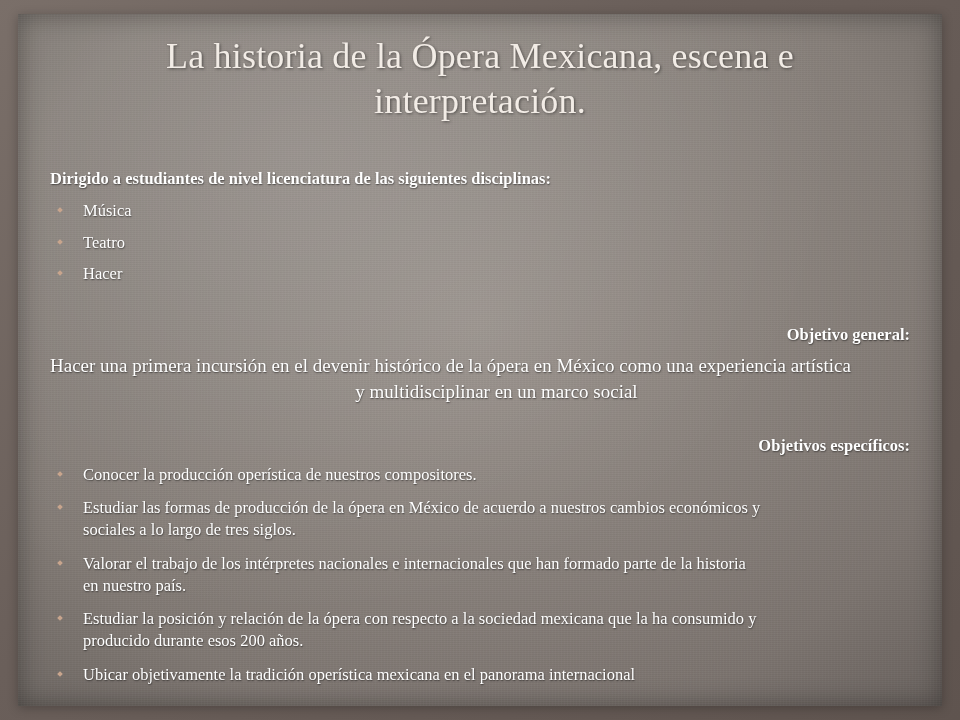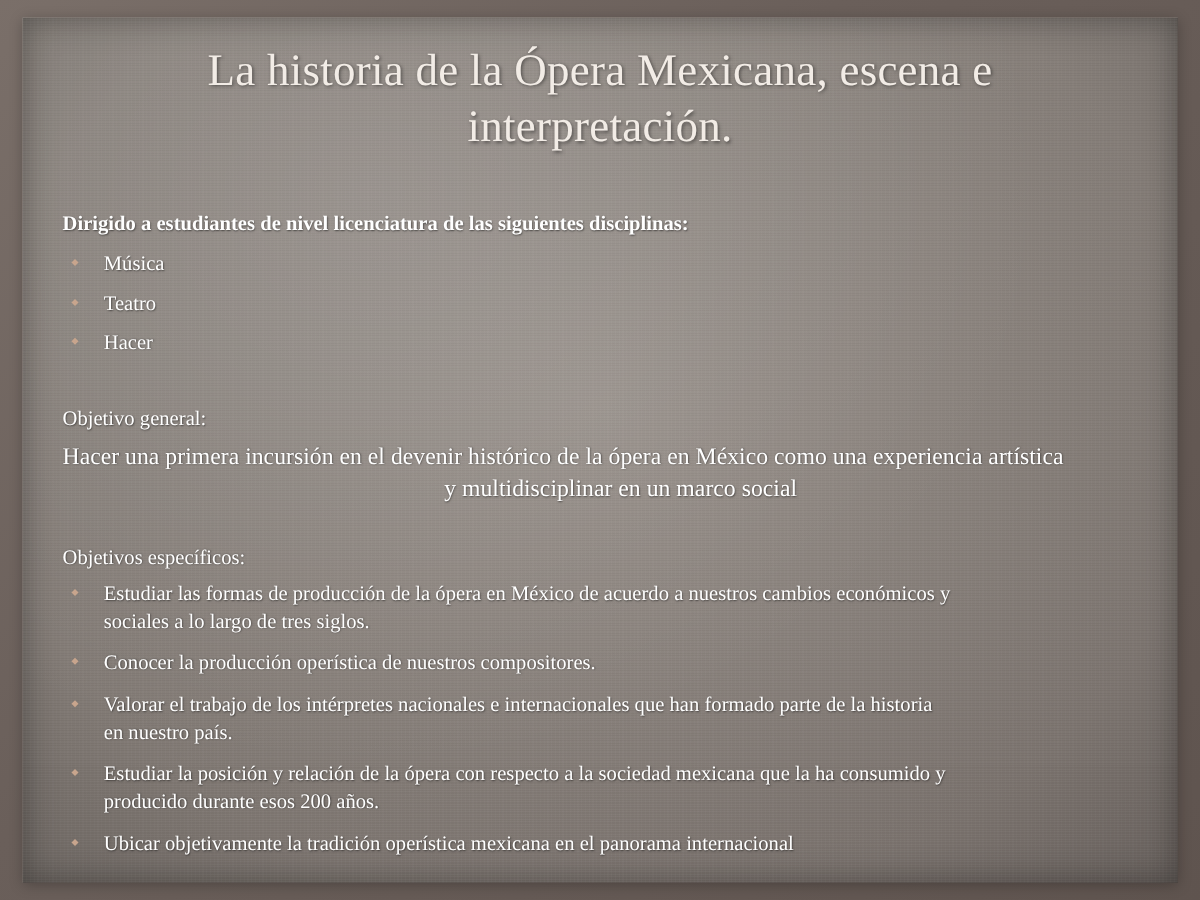--- a/index.html
+++ b/index.html
@@ -140,23 +140,24 @@
     width: 4px;
     height: 4px;
     background: #c8a58d;
     transform: rotate(45deg);
     display: block;
   }
 
   .spacer-lg { height: 30px; }
 
   .section-head {
-    font-weight: normal;
+    font-weight: bold;
     font-size: 16.5px;
     margin: 0 0 7px 0;
+    text-align: right;
   }
 
   .para {
     margin: 0;
     font-size: 19px;
     text-indent: 0;
   }
   .para .cont {
     display: block;
     padding-left: 33px;
@@ -205,26 +206,26 @@
         <span class="cont">y multidisciplinar en un marco social</span>
       </p>
 
       <div class="spacer-lg"></div>
 
       <p class="section-head">Objetivos específicos:</p>
 
       <ul class="bullets tight">
         <li>
           <span class="bullet-dot"></span>
+          <span>Conocer la producción operística de nuestros compositores.</span>
+        </li>
+        <li>
+          <span class="bullet-dot"></span>
           <span>Estudiar las formas de producción de la ópera en México de acuerdo a nuestros cambios económicos y</span>
           <span class="wrap2">sociales a lo largo de tres siglos.</span>
-        </li>
-        <li>
-          <span class="bullet-dot"></span>
-          <span>Conocer la producción operística de nuestros compositores.</span>
         </li>
         <li>
           <span class="bullet-dot"></span>
           <span>Valorar el trabajo de los intérpretes nacionales e internacionales que han formado parte de la historia</span>
           <span class="wrap2">en nuestro país.</span>
         </li>
         <li>
           <span class="bullet-dot"></span>
           <span>Estudiar la posición y relación de la ópera con respecto a la sociedad mexicana que la ha consumido y</span>
           <span class="wrap2">producido durante esos 200 años.</span>

